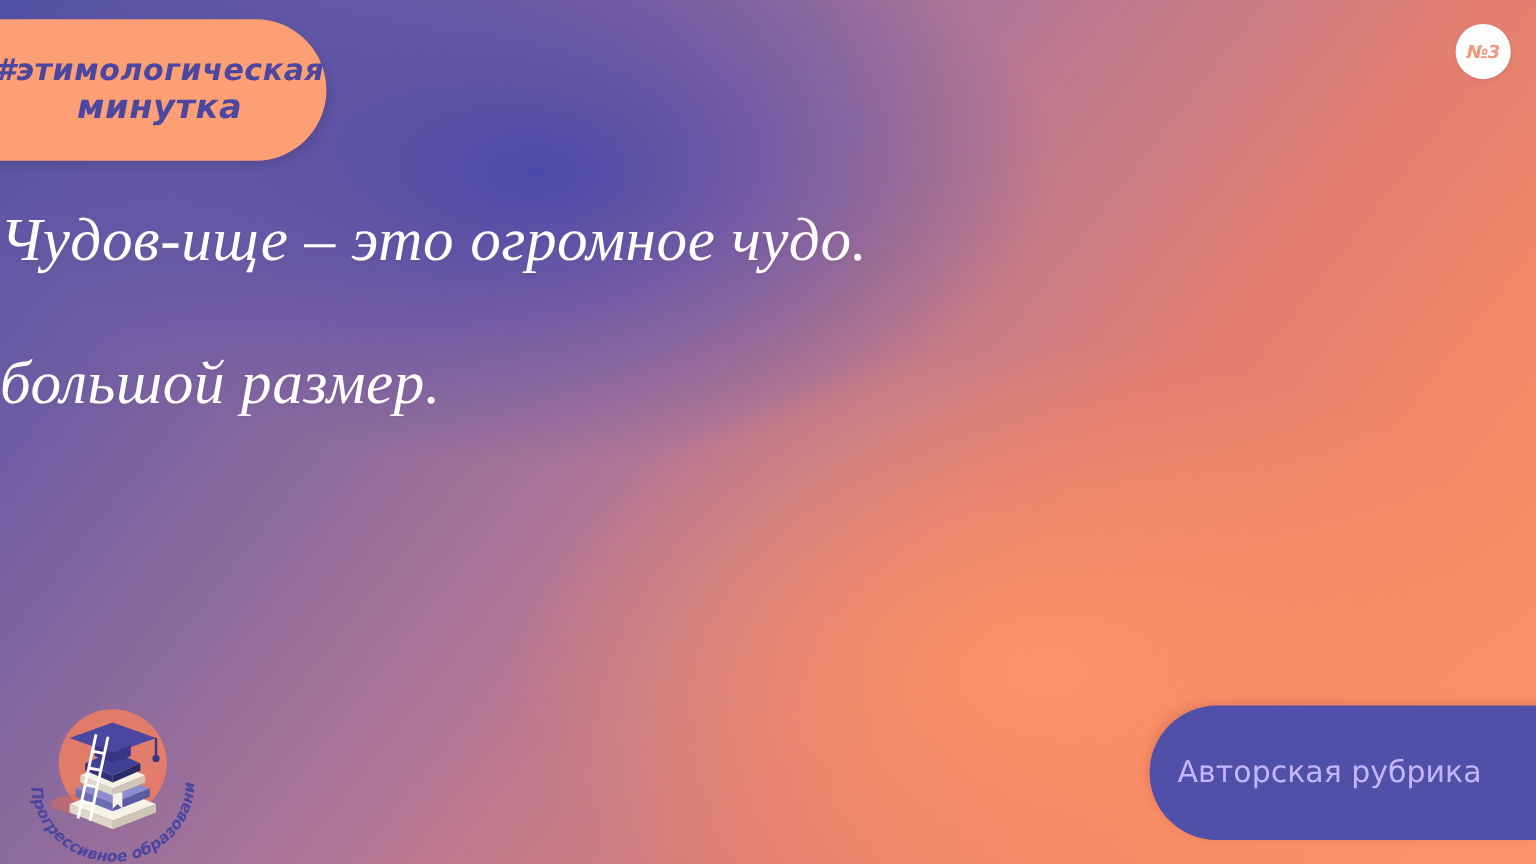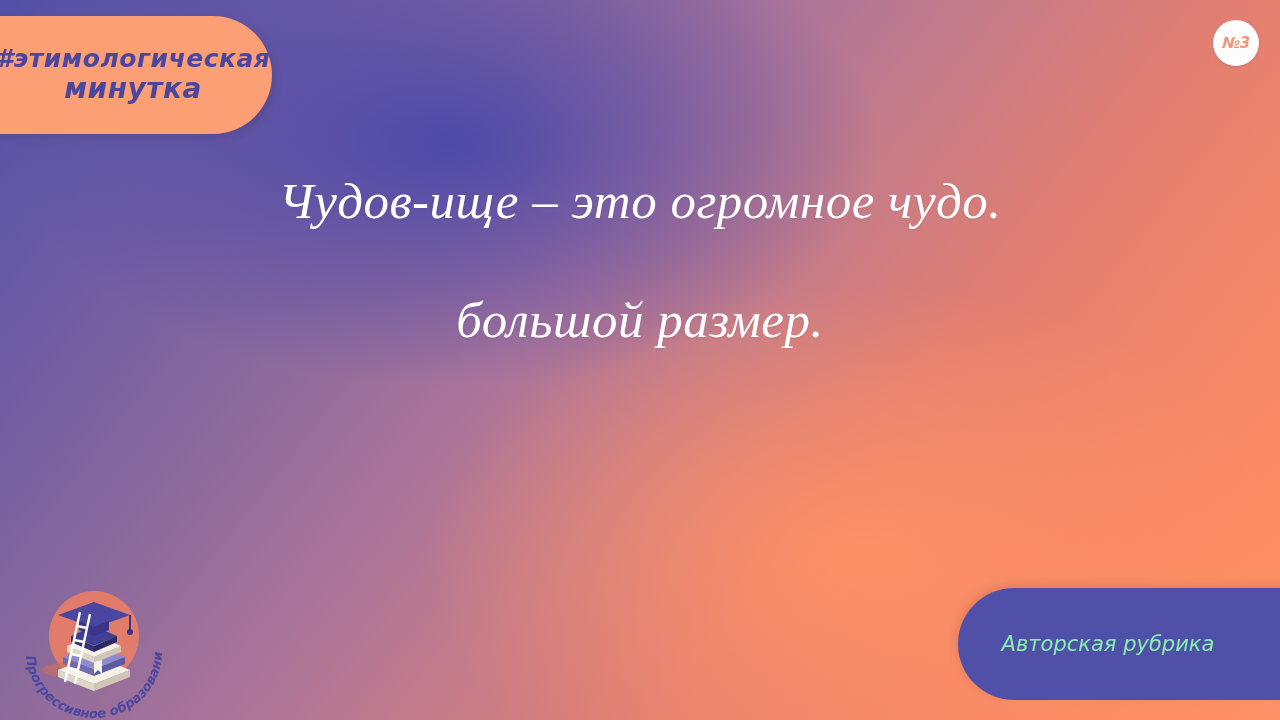--- a/index.html
+++ b/index.html
@@ -103,21 +103,20 @@
     font-weight: 700;
     font-size: 15px;
     letter-spacing: -0.5px;
   }
 
   
   #quote-block {
     left: 0;
     top: 176px;
     width: 1280px;
-    text-align: center;
     z-index: 6;
   }
   .quote-line {
     color: #ffffff;
     font-family: "Liberation Serif", "DejaVu Serif", serif;
     font-style: italic;
     font-size: 51px;
     line-height: 1;
     letter-spacing: 0.5px;
     margin: 0 0 68px 0;
@@ -136,25 +135,24 @@
     border-radius: 60px 0 0 60px;
     box-shadow: -2px -3px 8px rgba(120,60,60,0.18);
     display: flex;
     flex-direction: column;
     align-items: center;
     justify-content: center;
     padding-right: 60px;
     box-sizing: border-box;
   }
   .author-line {
-    color: #86efac;
+    color: #c4b5fd;
     font-family: "DejaVu Sans", sans-serif;
-    font-style: italic;
     font-weight: 400;
-    font-size: 21px;
+    font-size: 25px;
     line-height: 1.35;
     white-space: nowrap;
     text-align: center;
   }
 
   
   #logo {
     left: 18px;
     top: 578px;
     width: 152px;

